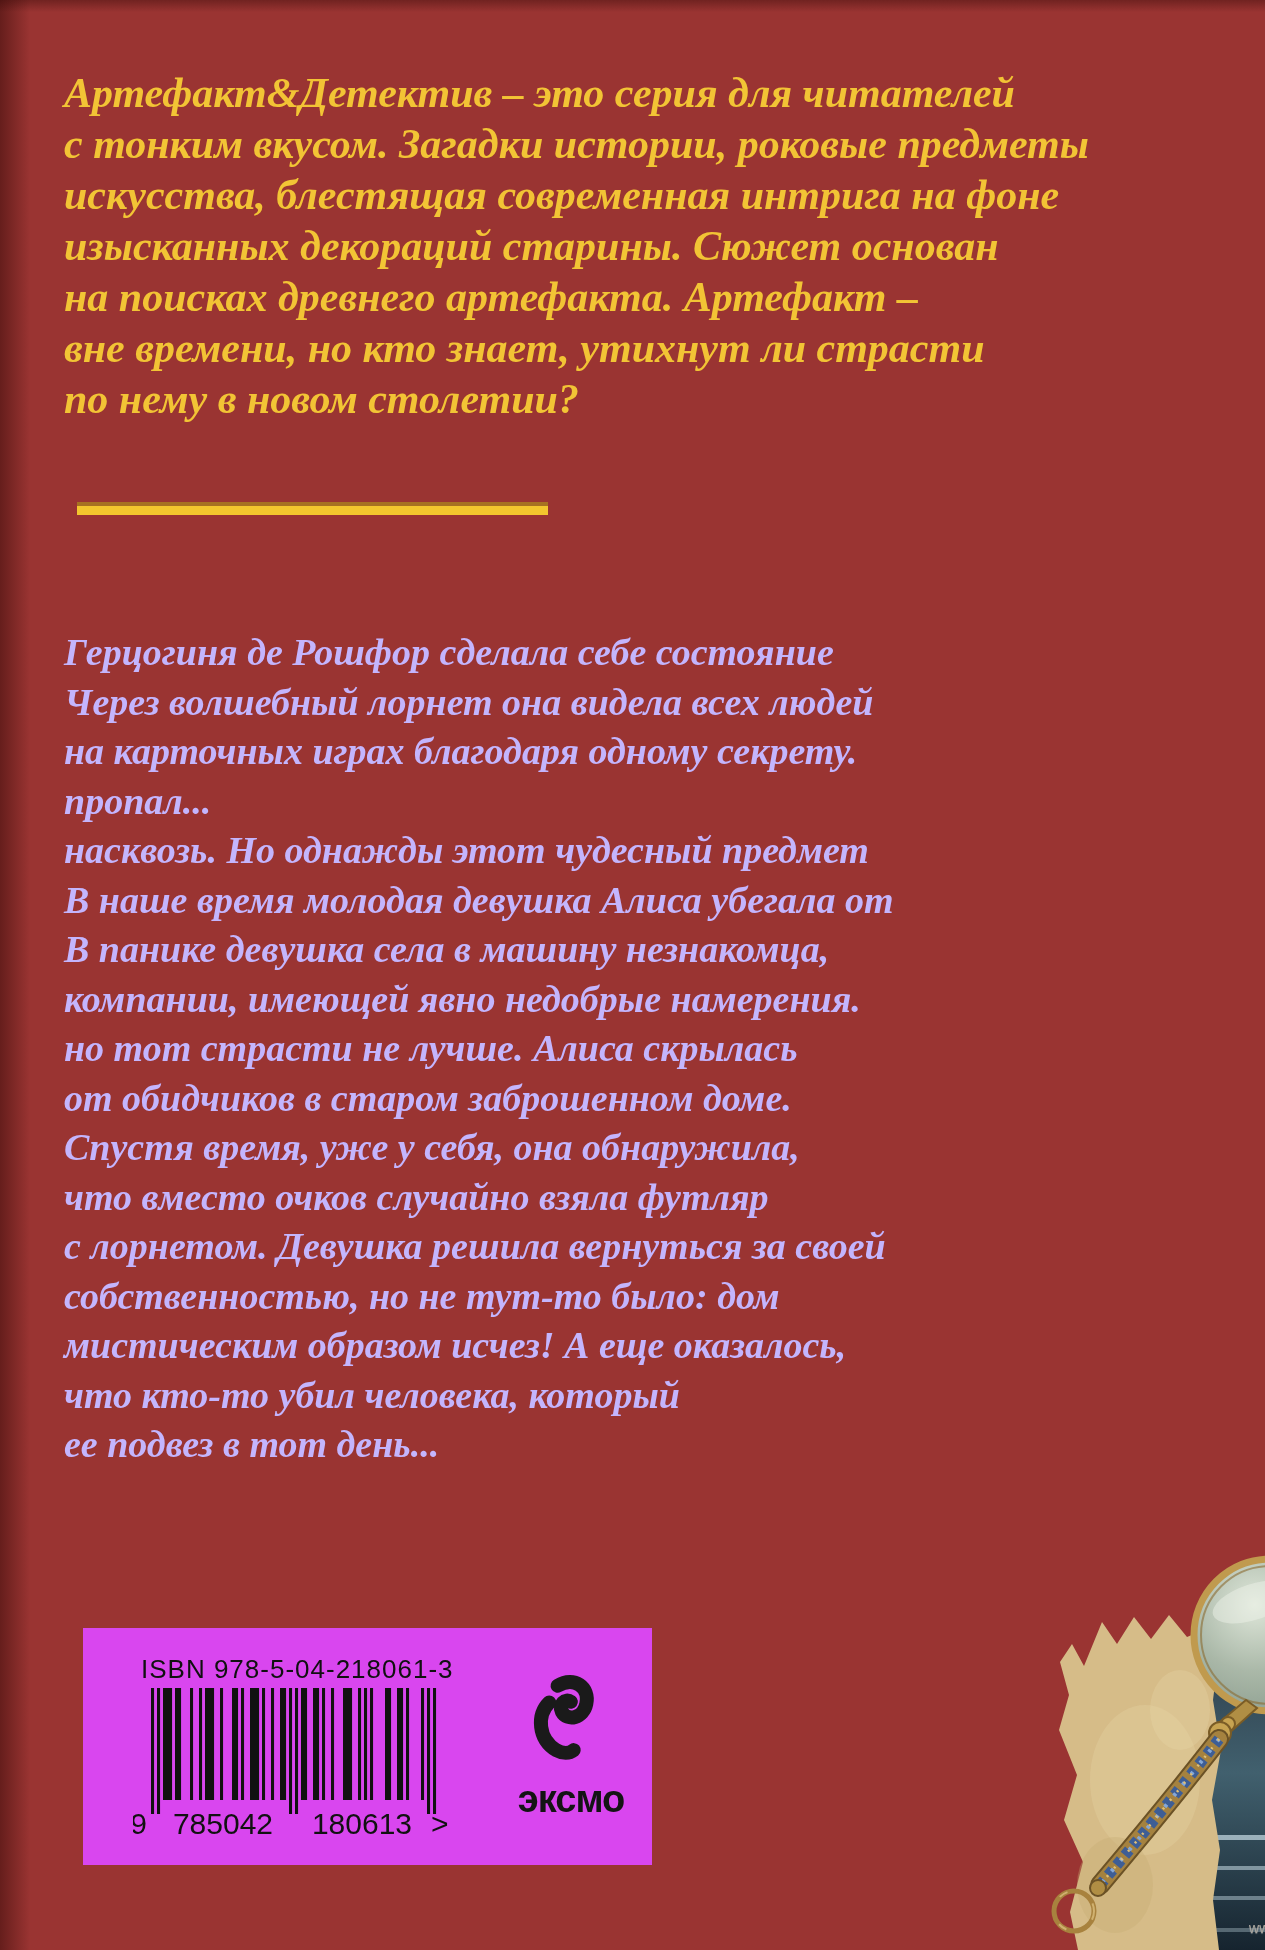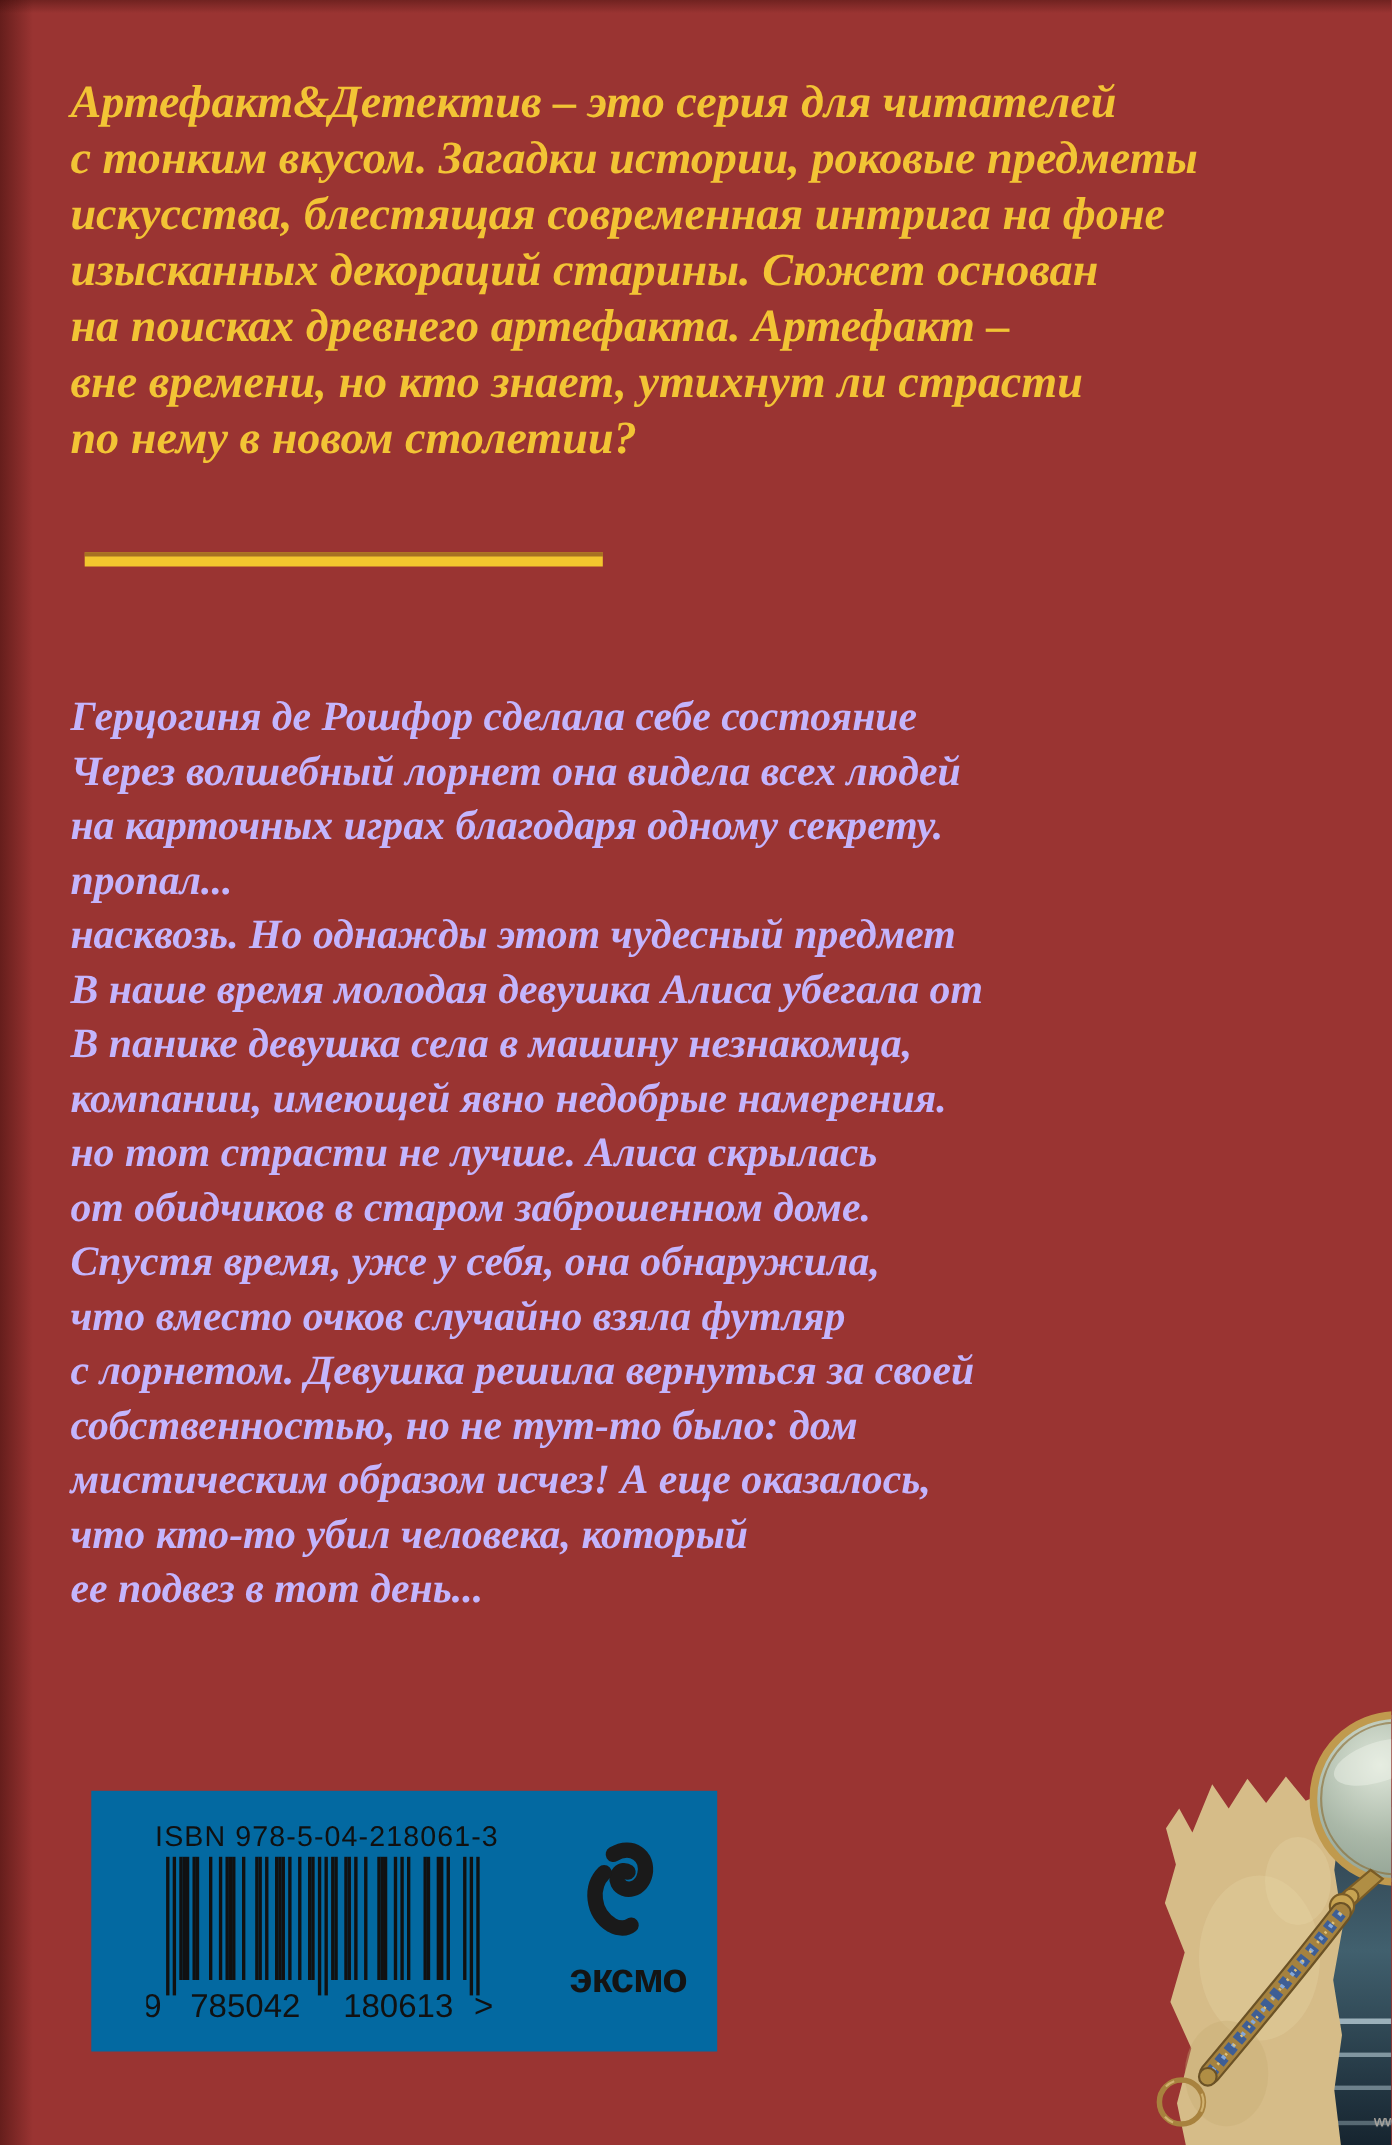--- a/index.html
+++ b/index.html
@@ -22,21 +22,21 @@
   }
   .annotation{
     position:absolute;left:64px;top:628px;
     color:#c4b5fd;font-style:italic;font-weight:bold;
     font-size:38px;line-height:49.5px;
   }
   .annotation .line{white-space:nowrap;}
   
   .isbn-box{
     position:absolute;left:83px;top:1628px;width:569px;height:237px;
-    background:#0369a1;
+    background:#d946ef;
   }
   .isbn-label{
     position:absolute;left:58px;top:26px;
     font-family:"Liberation Sans",sans-serif;font-size:26px;color:#101010;
     letter-spacing:1px;white-space:nowrap;
   }
   .barcode{position:absolute;left:50px;top:54px;}
   .barcode rect{fill:#111;}
   .barcode text{
     font-family:"Liberation Sans",sans-serif;font-size:30px;fill:#111;

